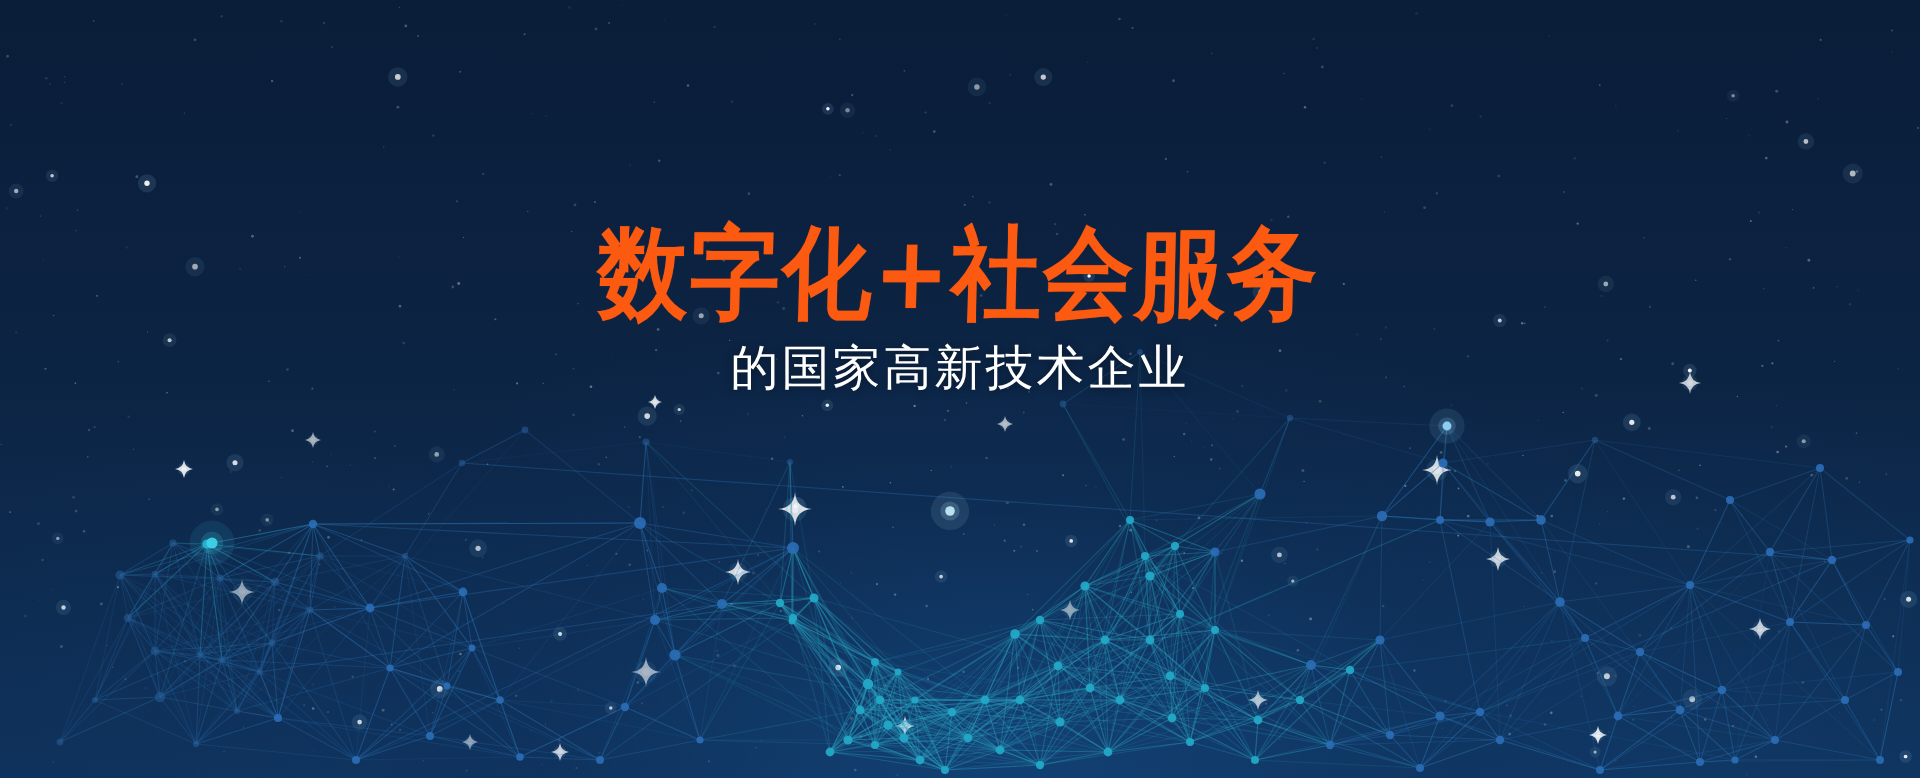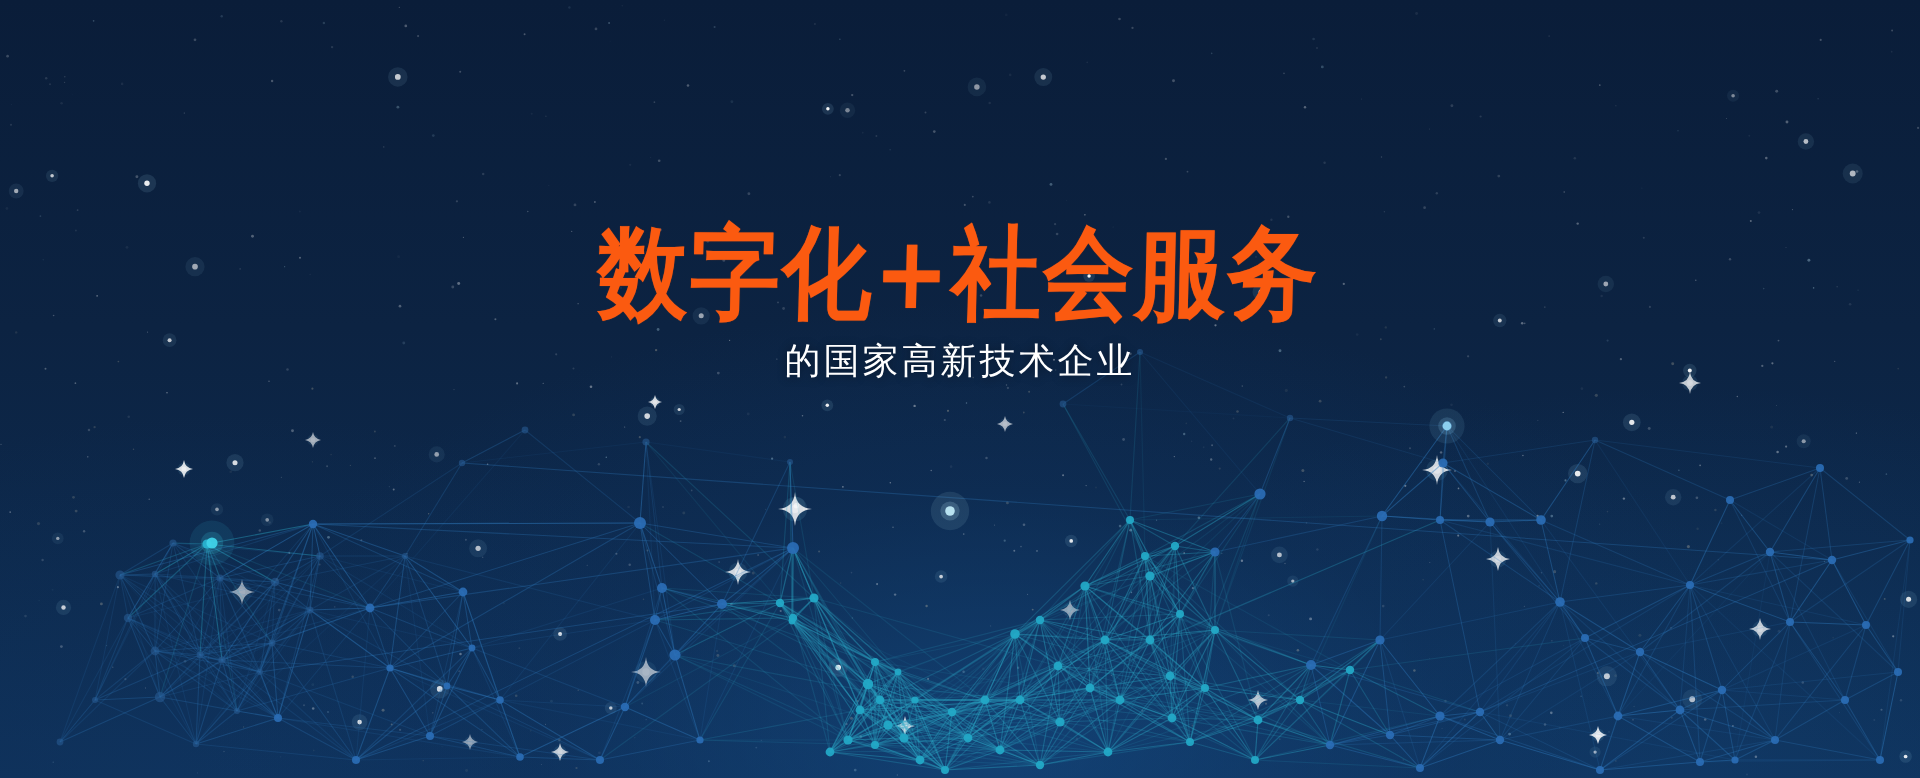--- a/index.html
+++ b/index.html
@@ -38,21 +38,21 @@
     transform:scaleY(1.12) skewX(-1.5deg);
     transform-origin:center top;
     text-shadow:0 0 1px rgba(251,90,16,.6);
   }
   .hero-subtitle{
     margin:12px;
     margin-top:27px;
     color:#ffffff;
     font-family:"DejaVu Serif","Liberation Serif",serif;
     font-weight:400;
-    font-size:36px;
+    font-size:48px;
     line-height:1.1;
     letter-spacing:3px;
     white-space:nowrap;
     text-shadow:0 1px 10px rgba(0,0,0,.45);
   }
 </style>
 </head>
 <body>
 
 <div id="stage">

